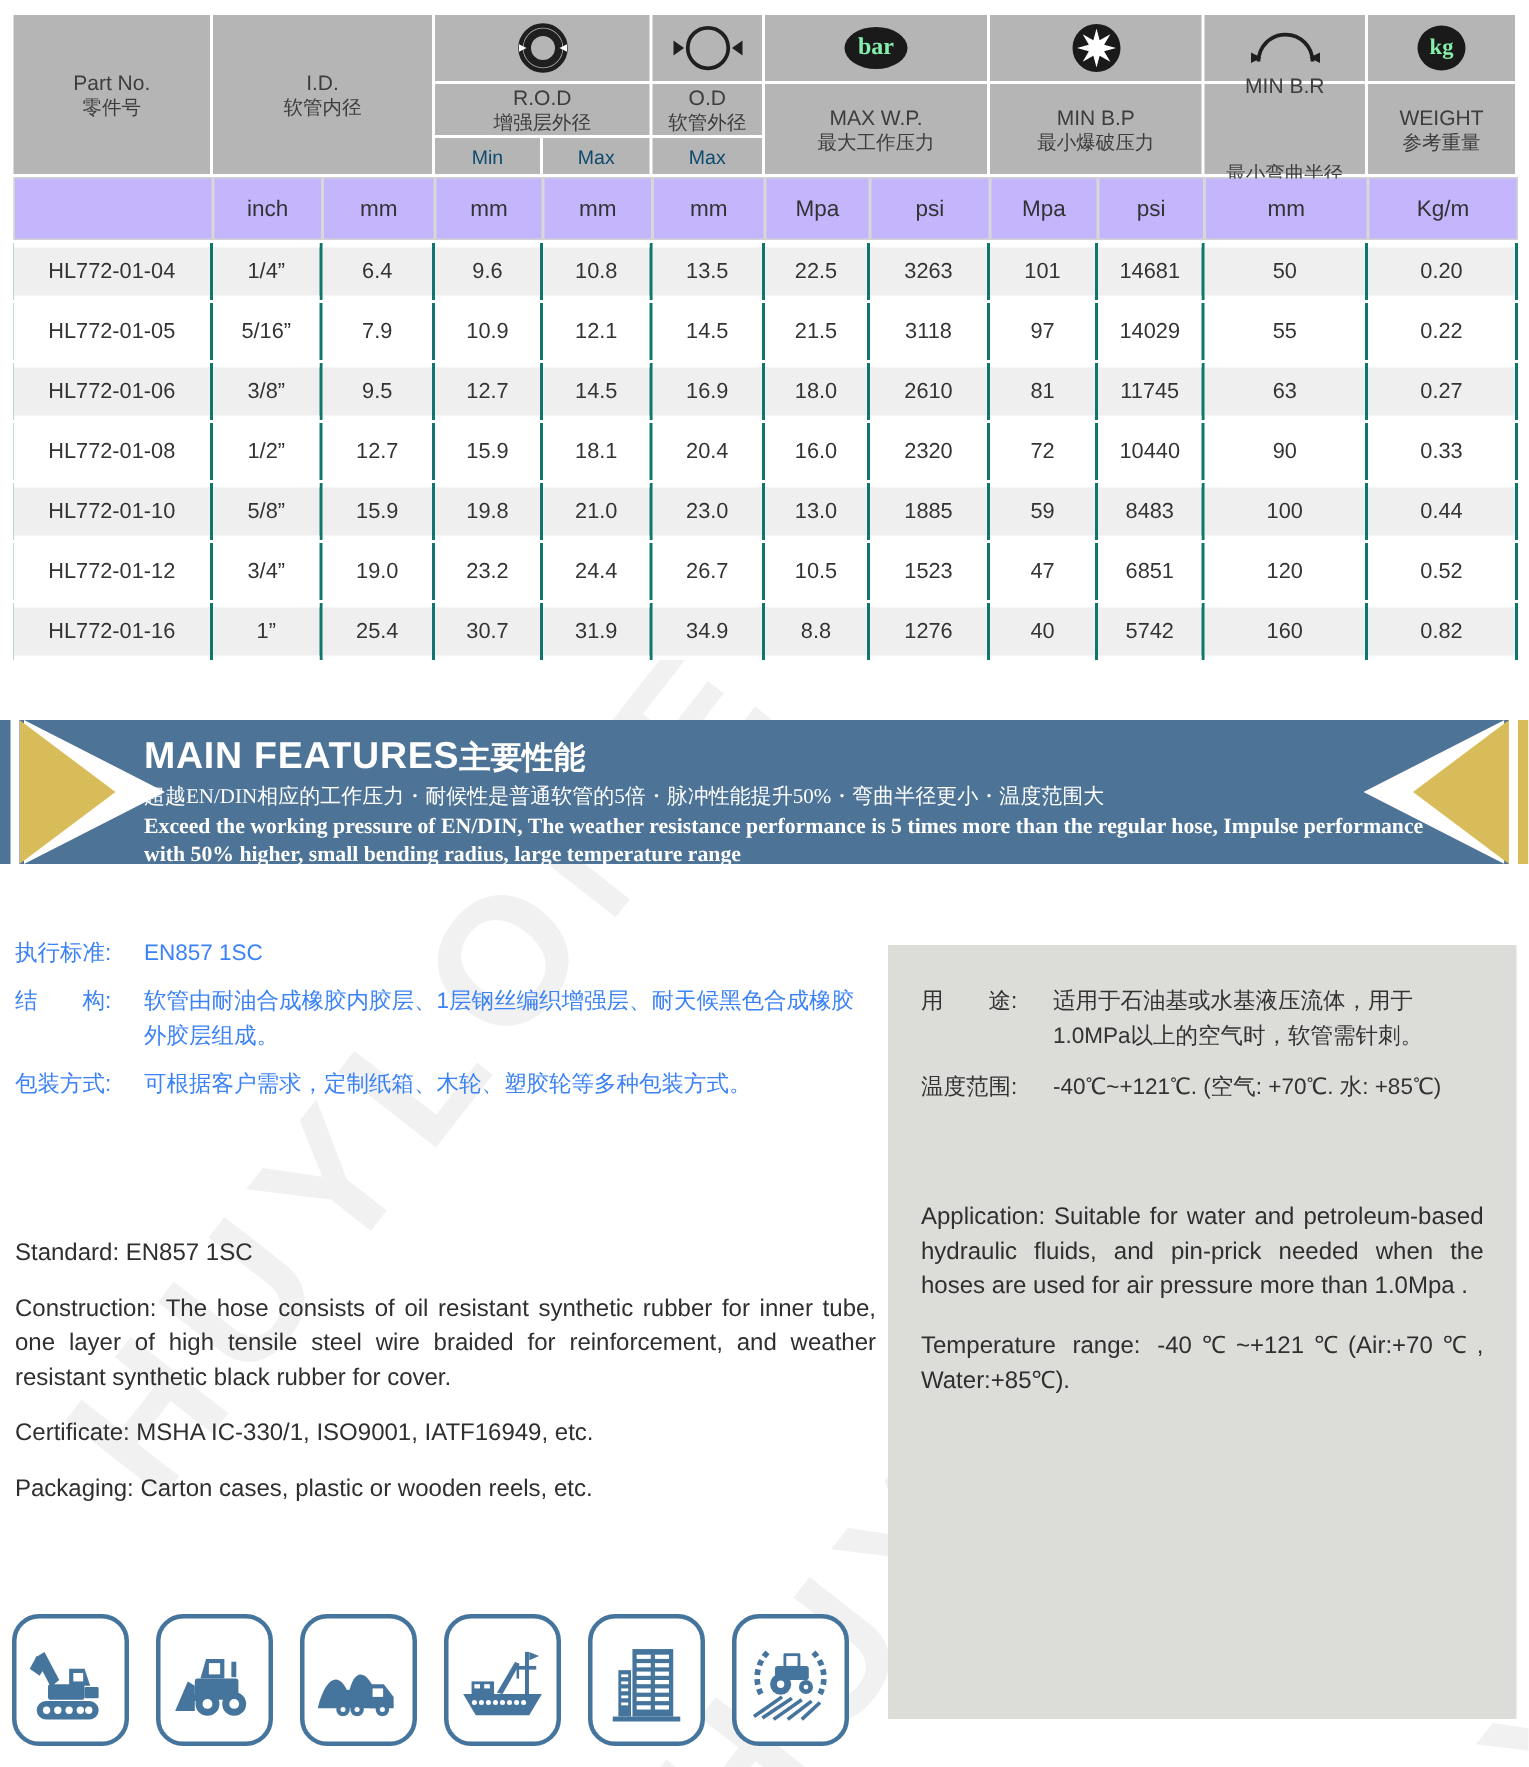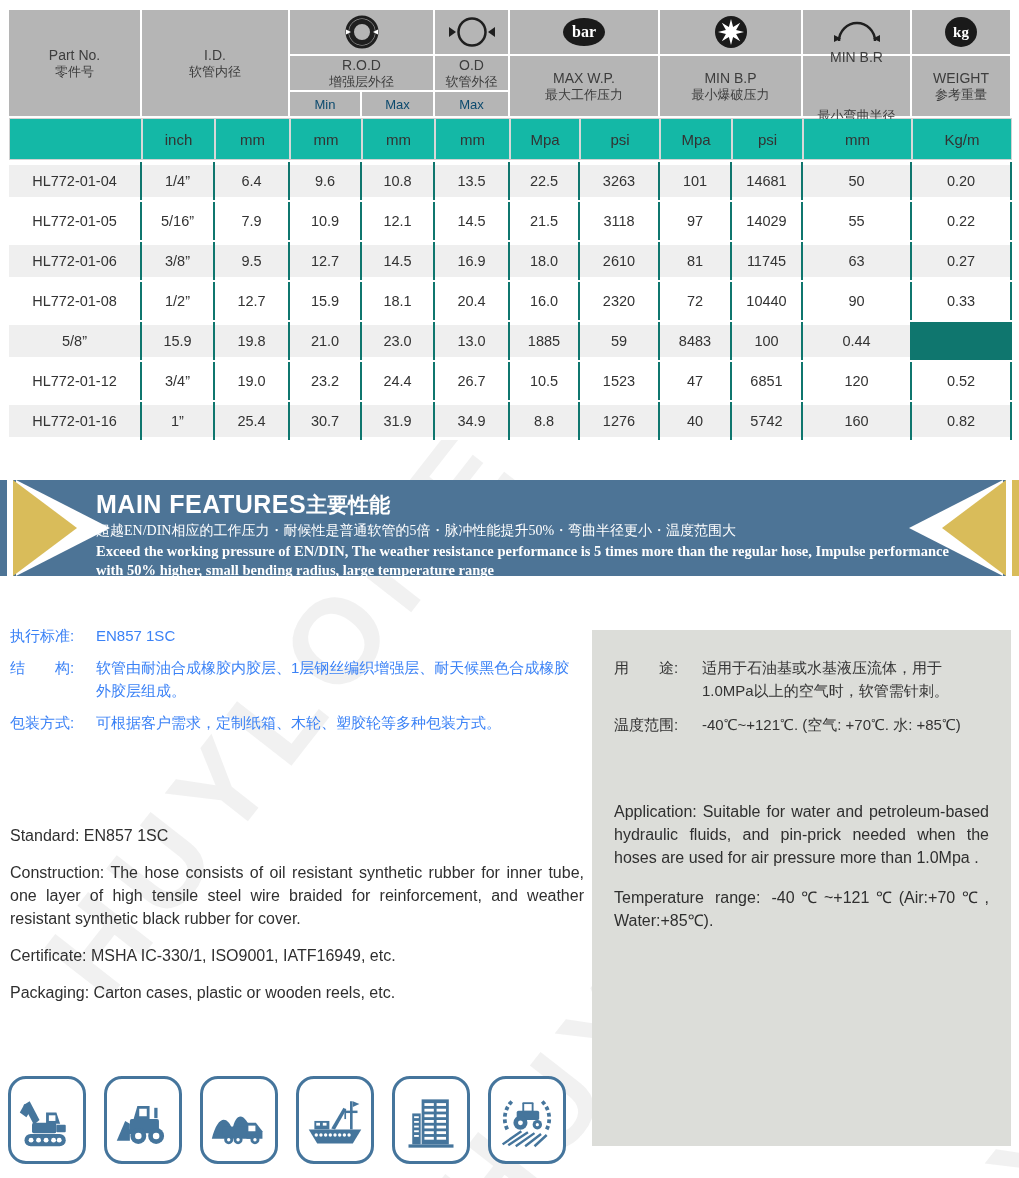--- a/index.html
+++ b/index.html
@@ -36,28 +36,28 @@
   .hc-wp  { grid-column:7/9; grid-row:2/4; }
   .hc-bp  { grid-column:9/11; grid-row:2/4; }
   .hc-br  { grid-column:11; grid-row:2/4;gap:42px; }
   .hc-wt  { grid-column:12; grid-row:2/4; }
   .hc-min { grid-column:4; grid-row:3; }
   .hc-max { grid-column:5; grid-row:3; }
   .hc-odm { grid-column:6; grid-row:3; }
   .h-en { font-size:14px; color:#3d3d3d; line-height:17px; }
   .h-zh { font-size:13px; color:#3d3d3d; line-height:16px; }
   .h-sub { font-size:13px; color:#0c4a6e; }
-  .badge { background:#1a1a1a; color:#ffffff; font-family:"Liberation Serif", serif; font-weight:bold;
+  .badge { background:#1a1a1a; color:#86efac; font-family:"Liberation Serif", serif; font-weight:bold;
            display:flex; align-items:center; justify-content:center; }
   .badge-bar { width:42px; height:28px; border-radius:50%; font-size:16px; }
   .badge-kg  { width:32px; height:30px; border-radius:50%; font-size:15px; }
   .burst-wrap { width:32px; height:32px; border-radius:50%; background:#1a1a1a; display:flex; align-items:center; justify-content:center; }
 
   .urow { background:#d8d8d8; border:1px solid #d2d2d2; margin-top:2px; }
-  .ucell { background:#14b8a6; height:40px; display:flex; align-items:center; justify-content:center; font-size:15px; color:#333; }
+  .ucell { background:#c4b5fd; height:40px; display:flex; align-items:center; justify-content:center; font-size:15px; color:#333; }
 
   .trow { background:#0f766e; margin-top:2px; }
   .dcell { background:#fff; height:38px; display:flex; align-items:center; justify-content:center; font-size:14.5px; color:#333; }
   .trow.alt .dcell { background:#efefef; box-shadow:inset 0 3px 0 #fff, inset 0 -3px 0 #fff; }
 
   
   .banner { position:absolute; left:0; top:480px; width:1019px; height:96px; }
   .bn-main { position:absolute; left:13px; top:0; width:993px; height:96px; background:#4d7496; }
   .bn-strip-l { position:absolute; left:0; top:0; width:7px; height:96px; background:#4d7496; }
   .bn-strip-r { position:absolute; right:0; top:0; width:7px; height:96px; background:#d9bc5a; }
@@ -250,20 +250,21 @@
           <div class="dcell">18.1</div>
           <div class="dcell">20.4</div>
           <div class="dcell">16.0</div>
           <div class="dcell">2320</div>
           <div class="dcell">72</div>
           <div class="dcell">10440</div>
           <div class="dcell">90</div>
           <div class="dcell">0.33</div>
         </div>
         <div class="grid12 trow alt">
+          <div class="dcell">HL772-01-10</div>
           <div class="dcell">5/8”</div>
           <div class="dcell">15.9</div>
           <div class="dcell">19.8</div>
           <div class="dcell">21.0</div>
           <div class="dcell">23.0</div>
           <div class="dcell">13.0</div>
           <div class="dcell">1885</div>
           <div class="dcell">59</div>
           <div class="dcell">8483</div>
           <div class="dcell">100</div>

